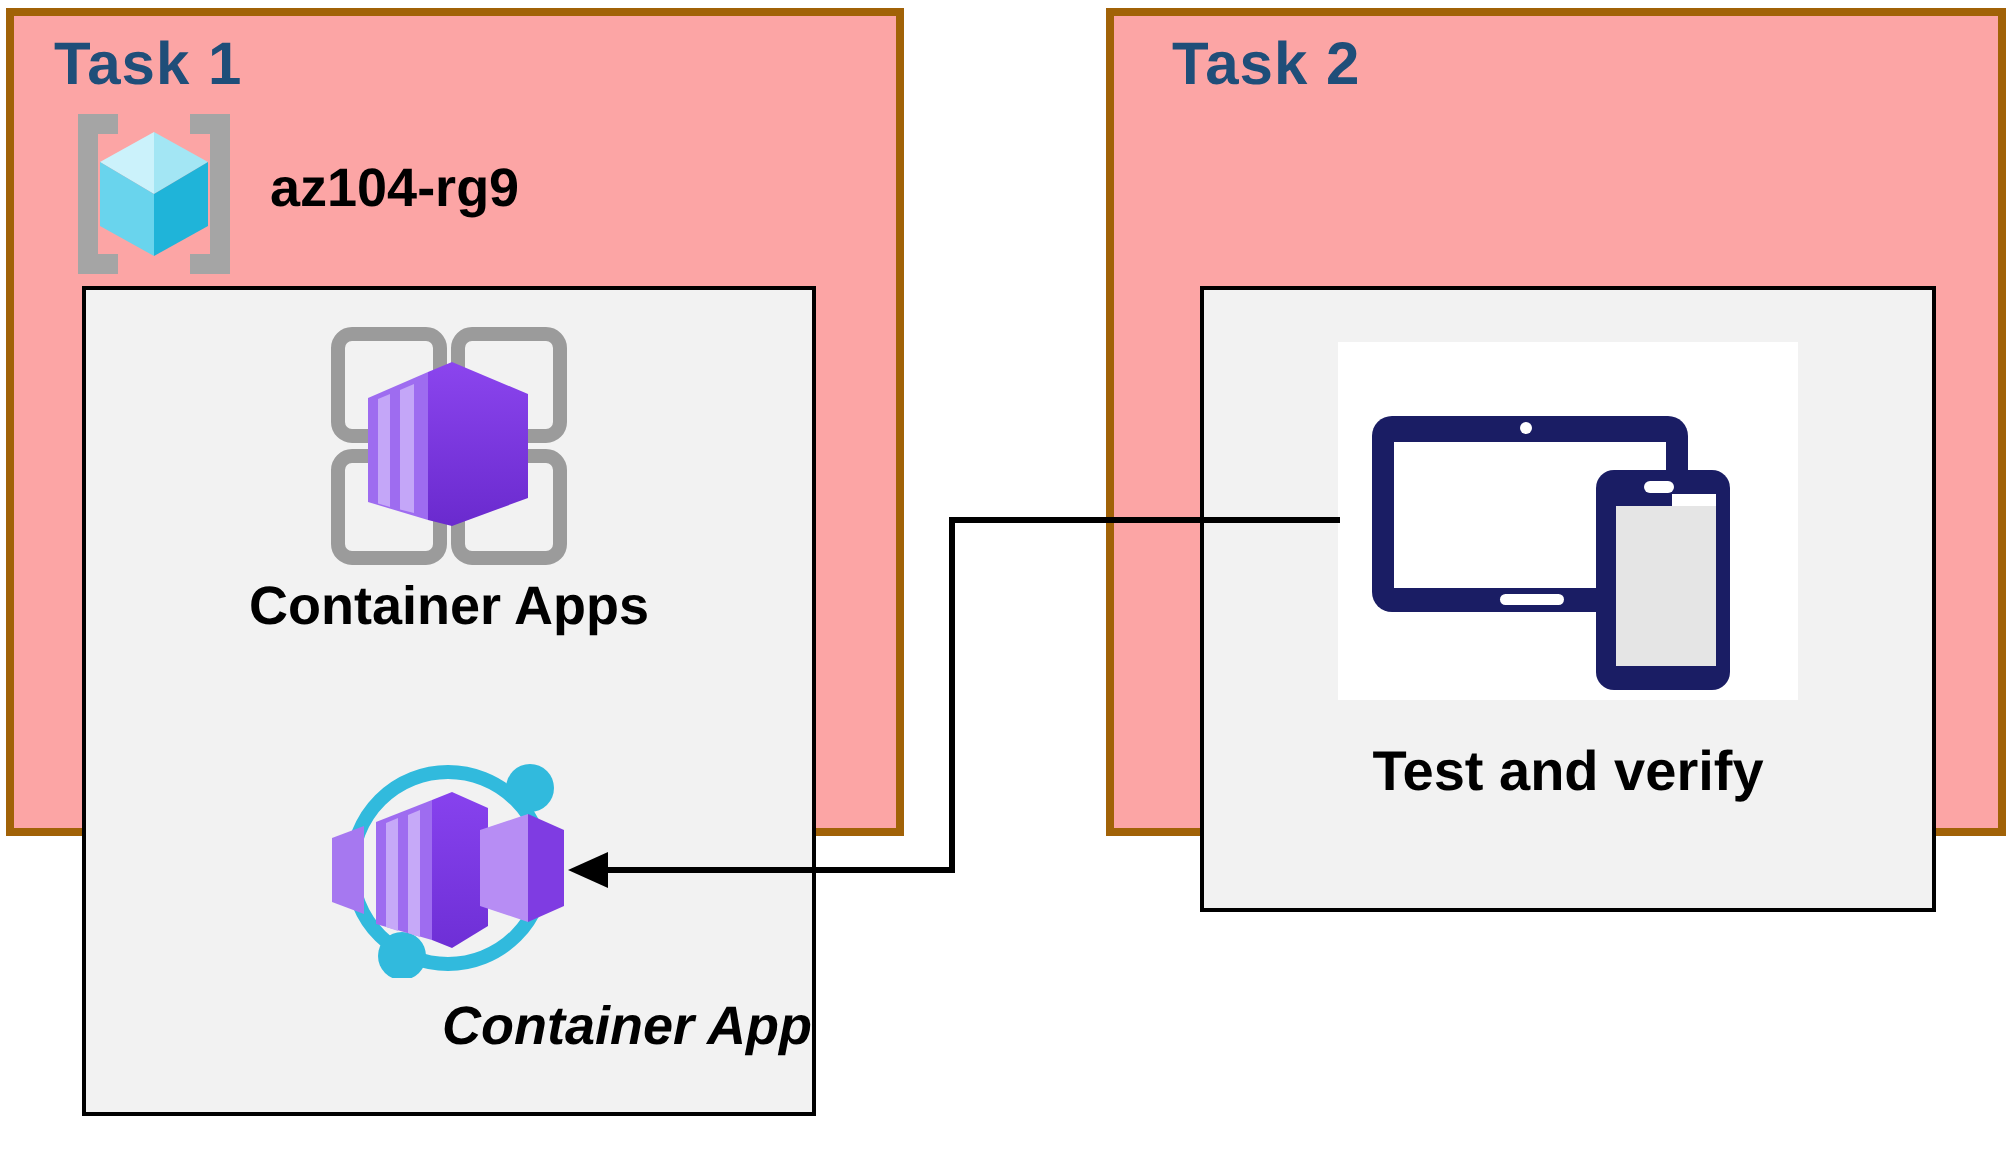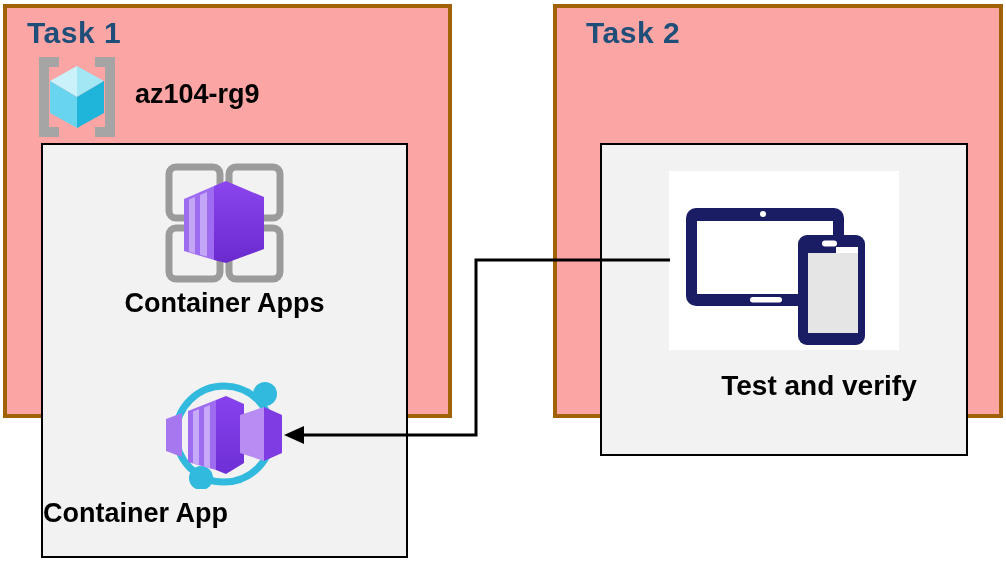--- a/index.html
+++ b/index.html
@@ -38,32 +38,32 @@
 
   .env-icon { position: absolute; left: 121px; top: 17px; }
   .env-label {
     position: absolute; left: 0; top: 142px; width: 100%;
     text-align: center; font-size: 27px; line-height: 33px;
     font-weight: 700; color: #000000;
   }
   .app-icon { position: absolute; left: 119px; top: 232px; }
   .app-label {
     position: absolute; left: 0; top: 352px; width: 100%;
-    text-align: left; font-size: 27px; line-height: 33px;
-    font-weight: 700; color: #000000;
+    text-align: right; font-size: 27px; line-height: 33px;
+    font-weight: 700; color: #000000; font-style: italic;
   }
 
   .white-rect {
     position: absolute; left: 67px; top: 26px; width: 230px; height: 179px;
     background: #ffffff;
   }
   .test-label {
     position: absolute; left: 0; top: 224px; width: 100%;
     text-align: center; font-size: 28px; line-height: 33px;
-    font-weight: 700; color: #000000; margin-left: 35px;
+    font-weight: 700; color: #000000;
   }
 
   .connector {
     position: absolute; left: 0; top: 0; z-index: 10; pointer-events: none;
   }
 </style>
 </head>
 <body>
 
 <div class="canvas">

